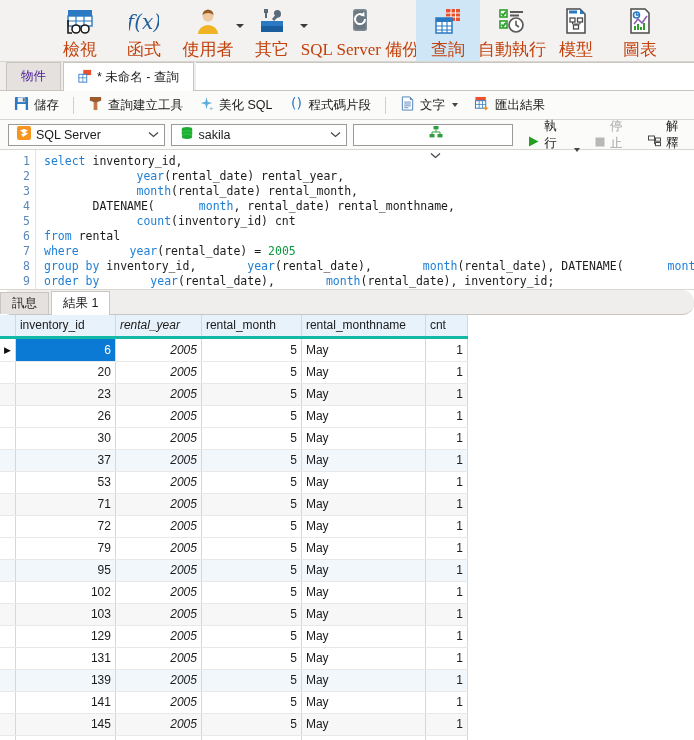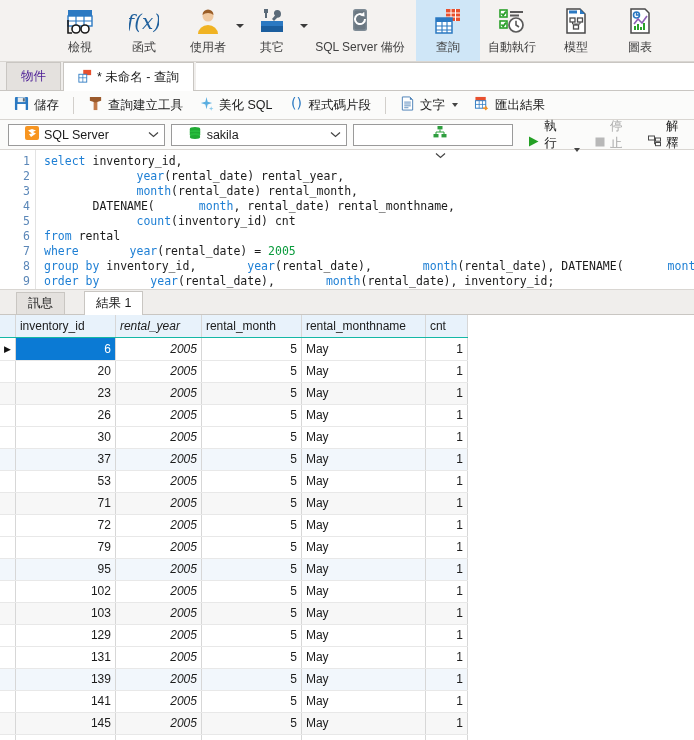--- a/index.html
+++ b/index.html
@@ -36,24 +36,25 @@
   }
   .ribbon-item.wide { width: 112px; }
   .ribbon-item.active { background: #cfe6f7; }
   .ribbon-icon {
     height: 32px;
     display: flex;
     align-items: center;
     justify-content: center;
   }
   .ribbon-label {
-    font-size: 12px;
-    color: #404040;
+    font-size: 17px;
+    color: #c2410c;
     margin-top: 2px;
     white-space: nowrap;
+    font-family: Liberation Serif, serif;
   }
   .ribbon-caret {
     position: absolute;
     right: -4px;
     top: 24px;
     width: 0; height: 0;
     border-left: 4px solid transparent;
     border-right: 4px solid transparent;
     border-top: 4px solid #3b3b3b;
   }
@@ -140,21 +141,21 @@
     align-items: center;
     padding-left: 8px;
     gap: 6px;
   }
   .combo {
     height: 22px;
     background: #ffffff;
     border: 1px solid #9a9a9a;
     display: flex;
     align-items: center;
-    padding: 0 2px 0 16px;
+    padding: 0 2px 0 8px;
     gap: 5px;
     font-size: 12.5px;
     cursor: default;
   }
   .combo .cval { flex: 1; white-space: nowrap; overflow: hidden; }
   .combo-caret {
     width: 16px;
     display: flex; align-items: center; justify-content: center;
     color: #444;
     font-size: 9px;
@@ -201,42 +202,42 @@
   .num { color: #0b9b3d; }
   .pl  { color: #1b1b1b; }
 
   
   #restabs {
     height: 25px;
     background: #f0eeec;
     border-bottom: 1px solid #c9c6c2;
     display: flex;
     align-items: flex-end;
-    padding-left: 16px;
+    padding-left: 0;
+    border-radius: 12px;
   }
   .res-tab {
     height: 22px;
     padding: 0 11px;
     display: flex;
     align-items: center;
     font-size: 12.5px;
     border: 1px solid #c9c6c2;
     border-bottom: none;
     background: #e4e1de;
     margin-right: 2px;
     color: #1b1b1b;
     cursor: default;
   }
   .res-tab.active {
     background: #ffffff;
     height: 24px;
     margin-bottom: -1px;
     position: relative;
     z-index: 2;
-    margin-left: 17px;
   }
 
   
   #grid-wrap {
     height: 100%;
     overflow: hidden;
     background: #ffffff;
   }
   table.grid {
     border-collapse: collapse;
@@ -247,21 +248,21 @@
     border-right: 1px solid #d7d7d7;
     border-bottom: 1px solid #e8e8e8;
     height: 22px;
     padding: 0 4px;
     font-weight: normal;
     overflow: hidden;
     white-space: nowrap;
   }
   table.grid th {
     background: #e8f2fb;
-    border-bottom: 1px solid #14b8a6;
+    border-bottom: 3px solid #14b8a6;
     text-align: left;
     color: #1b1b1b;
   }
   th.rowhdr, td.rowhdr {
     width: 14px;
     background: #ffffff;
     border-right: 1px solid #d7d7d7;
     padding: 0;
     text-align: center;
   }

